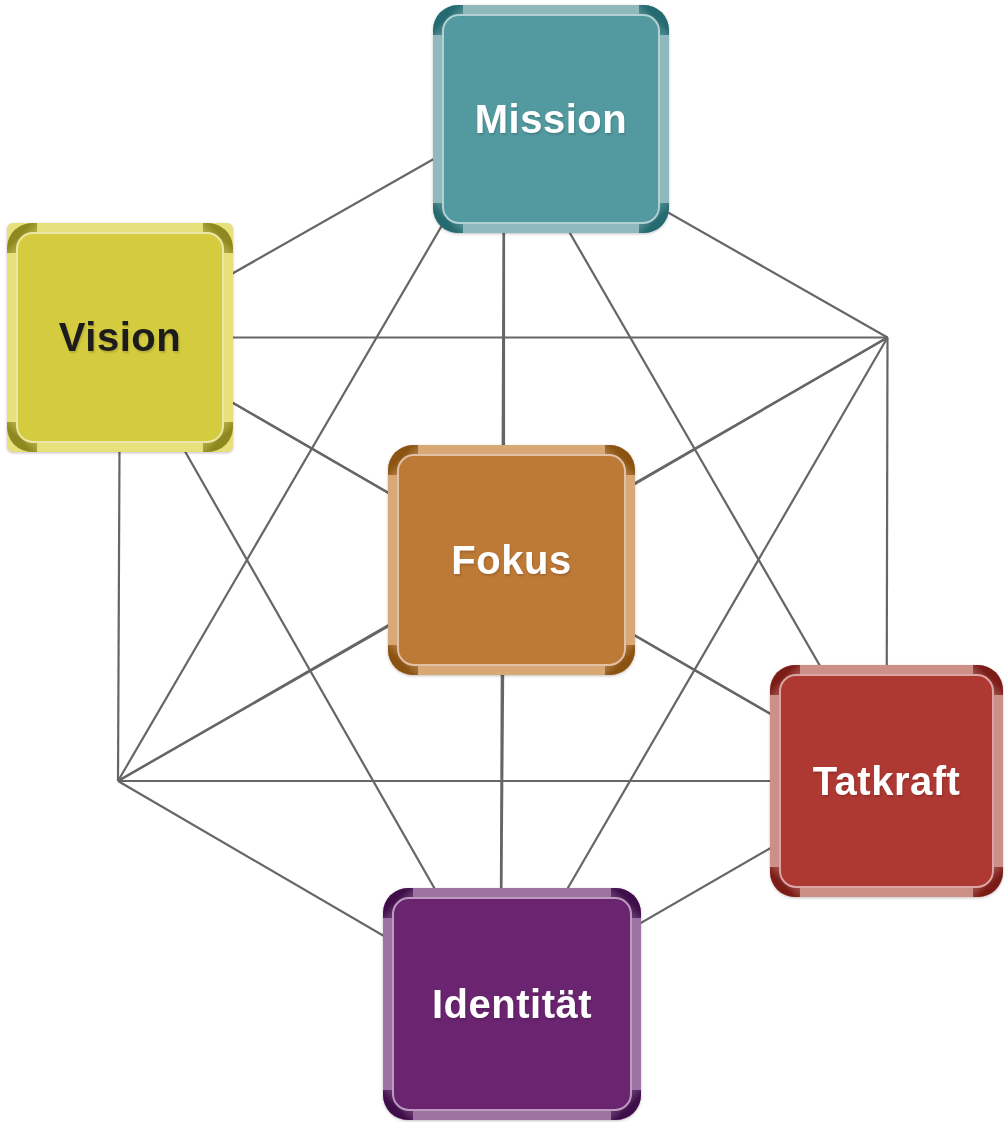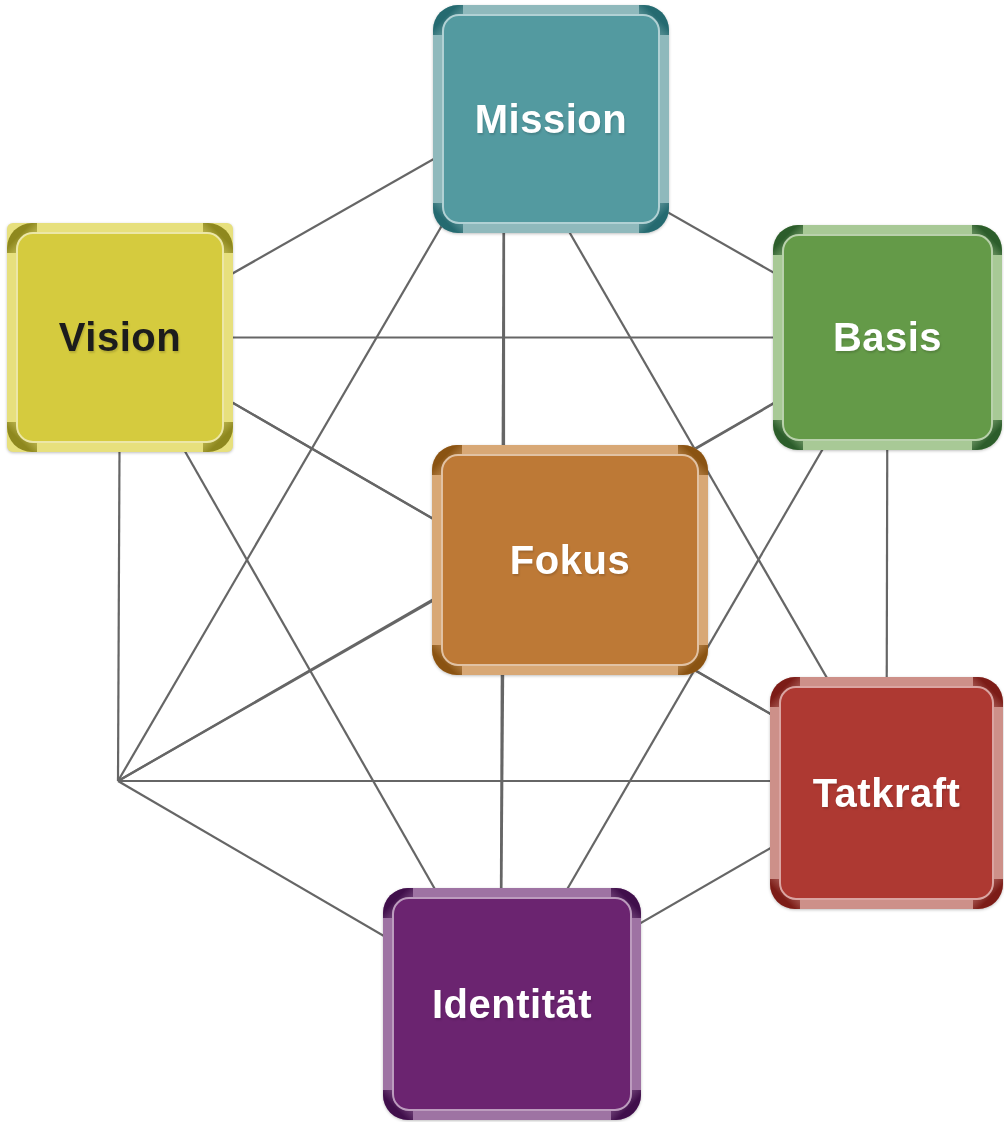--- a/index.html
+++ b/index.html
@@ -113,39 +113,30 @@
     </div>
     <div class="node" style="left: 7px; top: 223px; width: 226px; height: 229px; border-radius: 6px; --fill: #D5CB3E; --edge: #E7E07D; --corner: #8E881E; --text: #1C1C1C;">
       <span class="corner tl"></span>
       <span class="corner tr"></span>
       <span class="corner bl"></span>
       <span class="corner br"></span>
       <div class="inner">
         <span class="label">Vision</span>
       </div>
     </div>
-    <div class="node" style="left: 773px; top: 225px; width: 229px; height: 225px; --fill: #649A48; --edge: #A8C996; --corner: #2C5D2B; --text: #FFFFFF;">
-      <span class="corner tl"></span>
-      <span class="corner tr"></span>
-      <span class="corner bl"></span>
-      <span class="corner br"></span>
-      <div class="inner">
-        <span class="label">Basis</span>
-      </div>
-    </div>
-    <div class="node" style="left: 388px; top: 445px; width: 276px; height: 230px; margin-left: 44px; --fill: #BD7936; --edge: #D8A876; --corner: #8A5312; --text: #FFFFFF;">
+    <div class="node" style="left: 388px; top: 445px; width: 247px; height: 230px; --fill: #BD7936; --edge: #D8A876; --corner: #8A5312; --text: #FFFFFF;">
       <span class="corner tl"></span>
       <span class="corner tr"></span>
       <span class="corner bl"></span>
       <span class="corner br"></span>
       <div class="inner">
         <span class="label">Fokus</span>
       </div>
     </div>
-    <div class="node" style="left: 770px; top: 665px; width: 233px; height: 232px; margin-top: 12px; --fill: #AE3932; --edge: #CD9089; --corner: #7C1C17; --text: #FFFFFF;">
+    <div class="node" style="left: 770px; top: 665px; width: 233px; height: 232px; --fill: #AE3932; --edge: #CD9089; --corner: #7C1C17; --text: #FFFFFF;">
       <span class="corner tl"></span>
       <span class="corner tr"></span>
       <span class="corner bl"></span>
       <span class="corner br"></span>
       <div class="inner">
         <span class="label">Tatkraft</span>
       </div>
     </div>
     <div class="node" style="left: 383px; top: 888px; width: 258px; height: 232px; --fill: #6B2470; --edge: #9E73A3; --corner: #400F4B; --text: #FFFFFF;">
       <span class="corner tl"></span>

